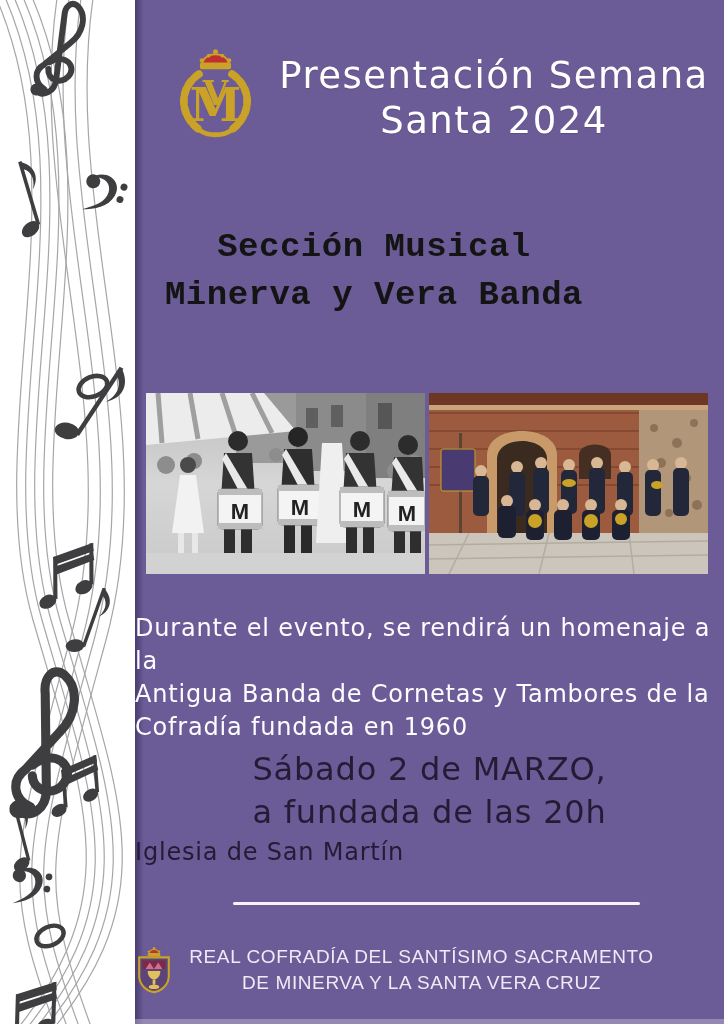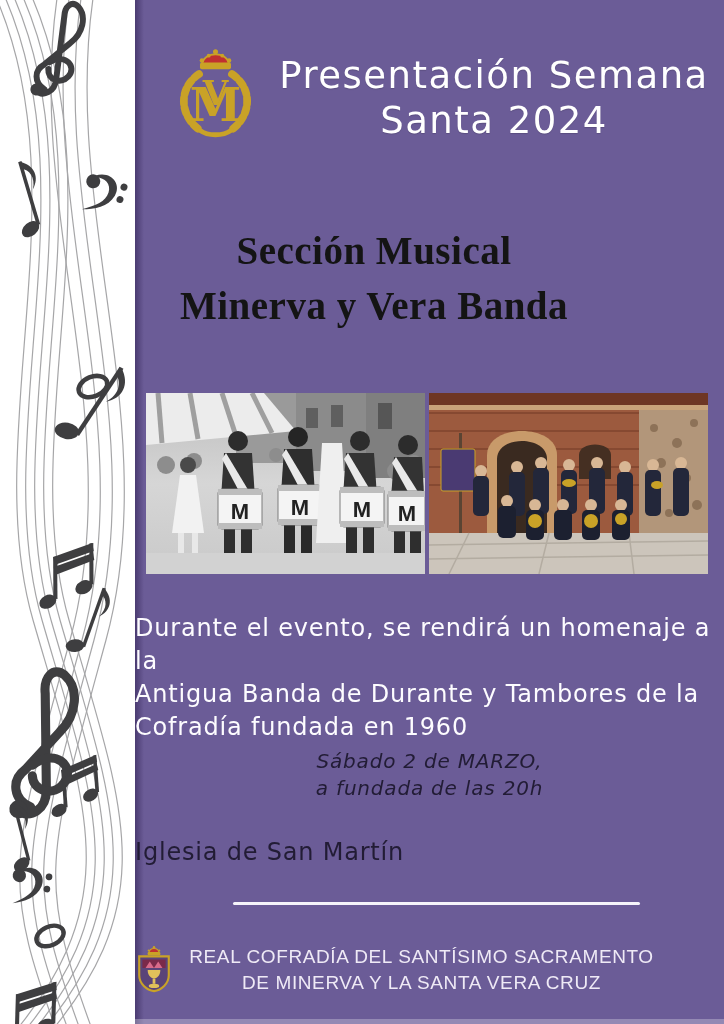--- a/index.html
+++ b/index.html
@@ -41,58 +41,58 @@
     flex: 1; text-align: center; color: #ffffff;
     font-size: 37px; line-height: 1.22; letter-spacing: 1.5px;
     padding-top: 8px; 
     text-shadow: 0 1px 1px rgba(0,0,0,.15);
   }
 
   
   .section-title {
     position: absolute; top: 224px; left: 0; width: 478px;
     text-align: center; color: #141414;
-    font-family: Liberation Serif, serif;
-    font-weight: bold; font-size: 39px; line-height: 1.4; letter-spacing: .5px;
+    font-family: Liberation Mono, monospace;
+    font-weight: bold; font-size: 34px; line-height: 1.4; letter-spacing: .5px;
   }
 
   
   .photos { position: absolute; top: 393px; left: 11px; width: 562px; height: 181px; display: flex; gap: 4px; }
   .photo { width: 279px; height: 181px; overflow: hidden; }
   .photo svg { display: block; }
 
   
   .tribute {
     position: absolute; top: 612px; left: 0; width: 589px;
     text-align: left; color: #fdfcff;
     font-size: 24px; line-height: 1.38; letter-spacing: .8px;
   }
 
   
   .schedule {
     position: absolute; top: 748px; left: 0; width: 589px;
     text-align: center; color: #221c35;
-    font-size: 20px; line-height: 1.33; letter-spacing: .8px; font-style: italic;
+    font-size: 32px; line-height: 1.33; letter-spacing: .8px;
   }
   .venue {
     position: absolute; top: 838px; left: 0; width: 589px;
     text-align: left; color: #221c35;
     font-size: 24px; letter-spacing: .8px;
   }
 
   
   .divider {
     position: absolute; top: 902px; left: 98px; width: 407px; height: 3px;
     background: #f6f4fa; border-radius: 2px;
   }
 
   
   .footer {
     position: absolute; top: 944px; left: 0; width: 519px;
-    display: flex; justify-content: center; align-items: flex-start; gap: 16px;
+    display: flex; justify-content: center; align-items: flex-end; gap: 16px;
   }
   .shield-emblem { width: 38px; height: 50px; flex: 0 0 auto; }
   .footer-text {
     text-align: center; color: #efeaf6;
     font-family: "Liberation Sans", sans-serif;
     font-size: 19px; line-height: 1.35; letter-spacing: .6px;
   }
 </style>
 </head>
 <body>
@@ -407,21 +407,21 @@
             <ellipse cx="140" cy="90" rx="7" ry="4"></ellipse>
               <ellipse cx="228" cy="92" rx="6" ry="4"></ellipse>
           </g>
         </g>
       </svg>
     </div>
   </div>
 
   <div class="tribute">
     <div>Durante el evento, se rendirá un homenaje a la</div>
-    <div>Antigua Banda de Durante y Tambores de la</div>
+    <div>Antigua Banda de Cornetas y Tambores de la</div>
     <div>Cofradía fundada en 1960</div>
   </div>
 
   <div class="schedule">
     <div>Sábado 2 de MARZO,</div>
     <div>a fundada de las 20h</div>
   </div>
 
   <div class="venue">Iglesia de San Martín</div>
 

